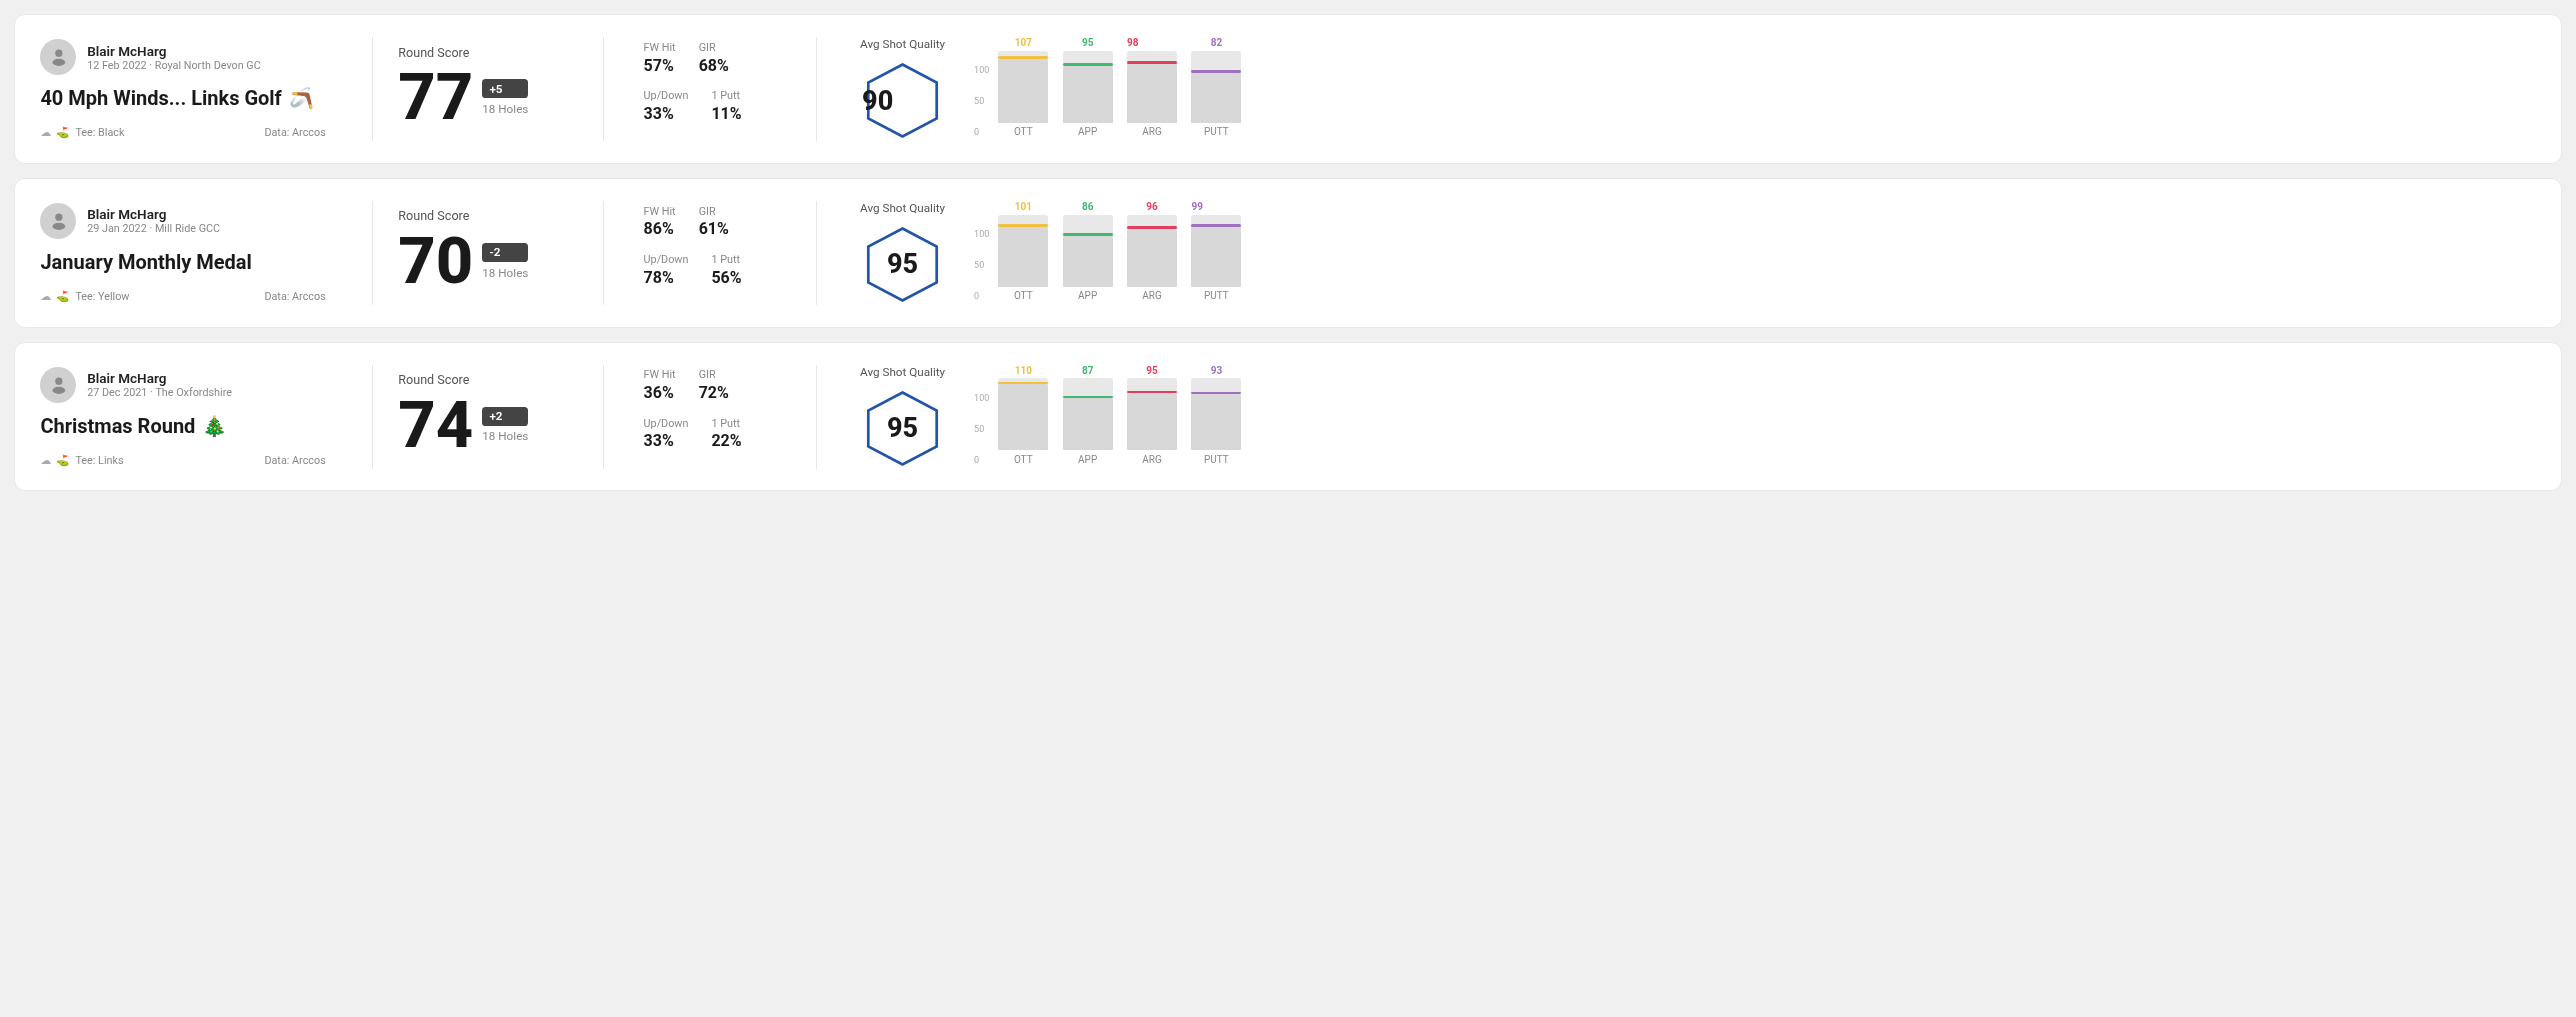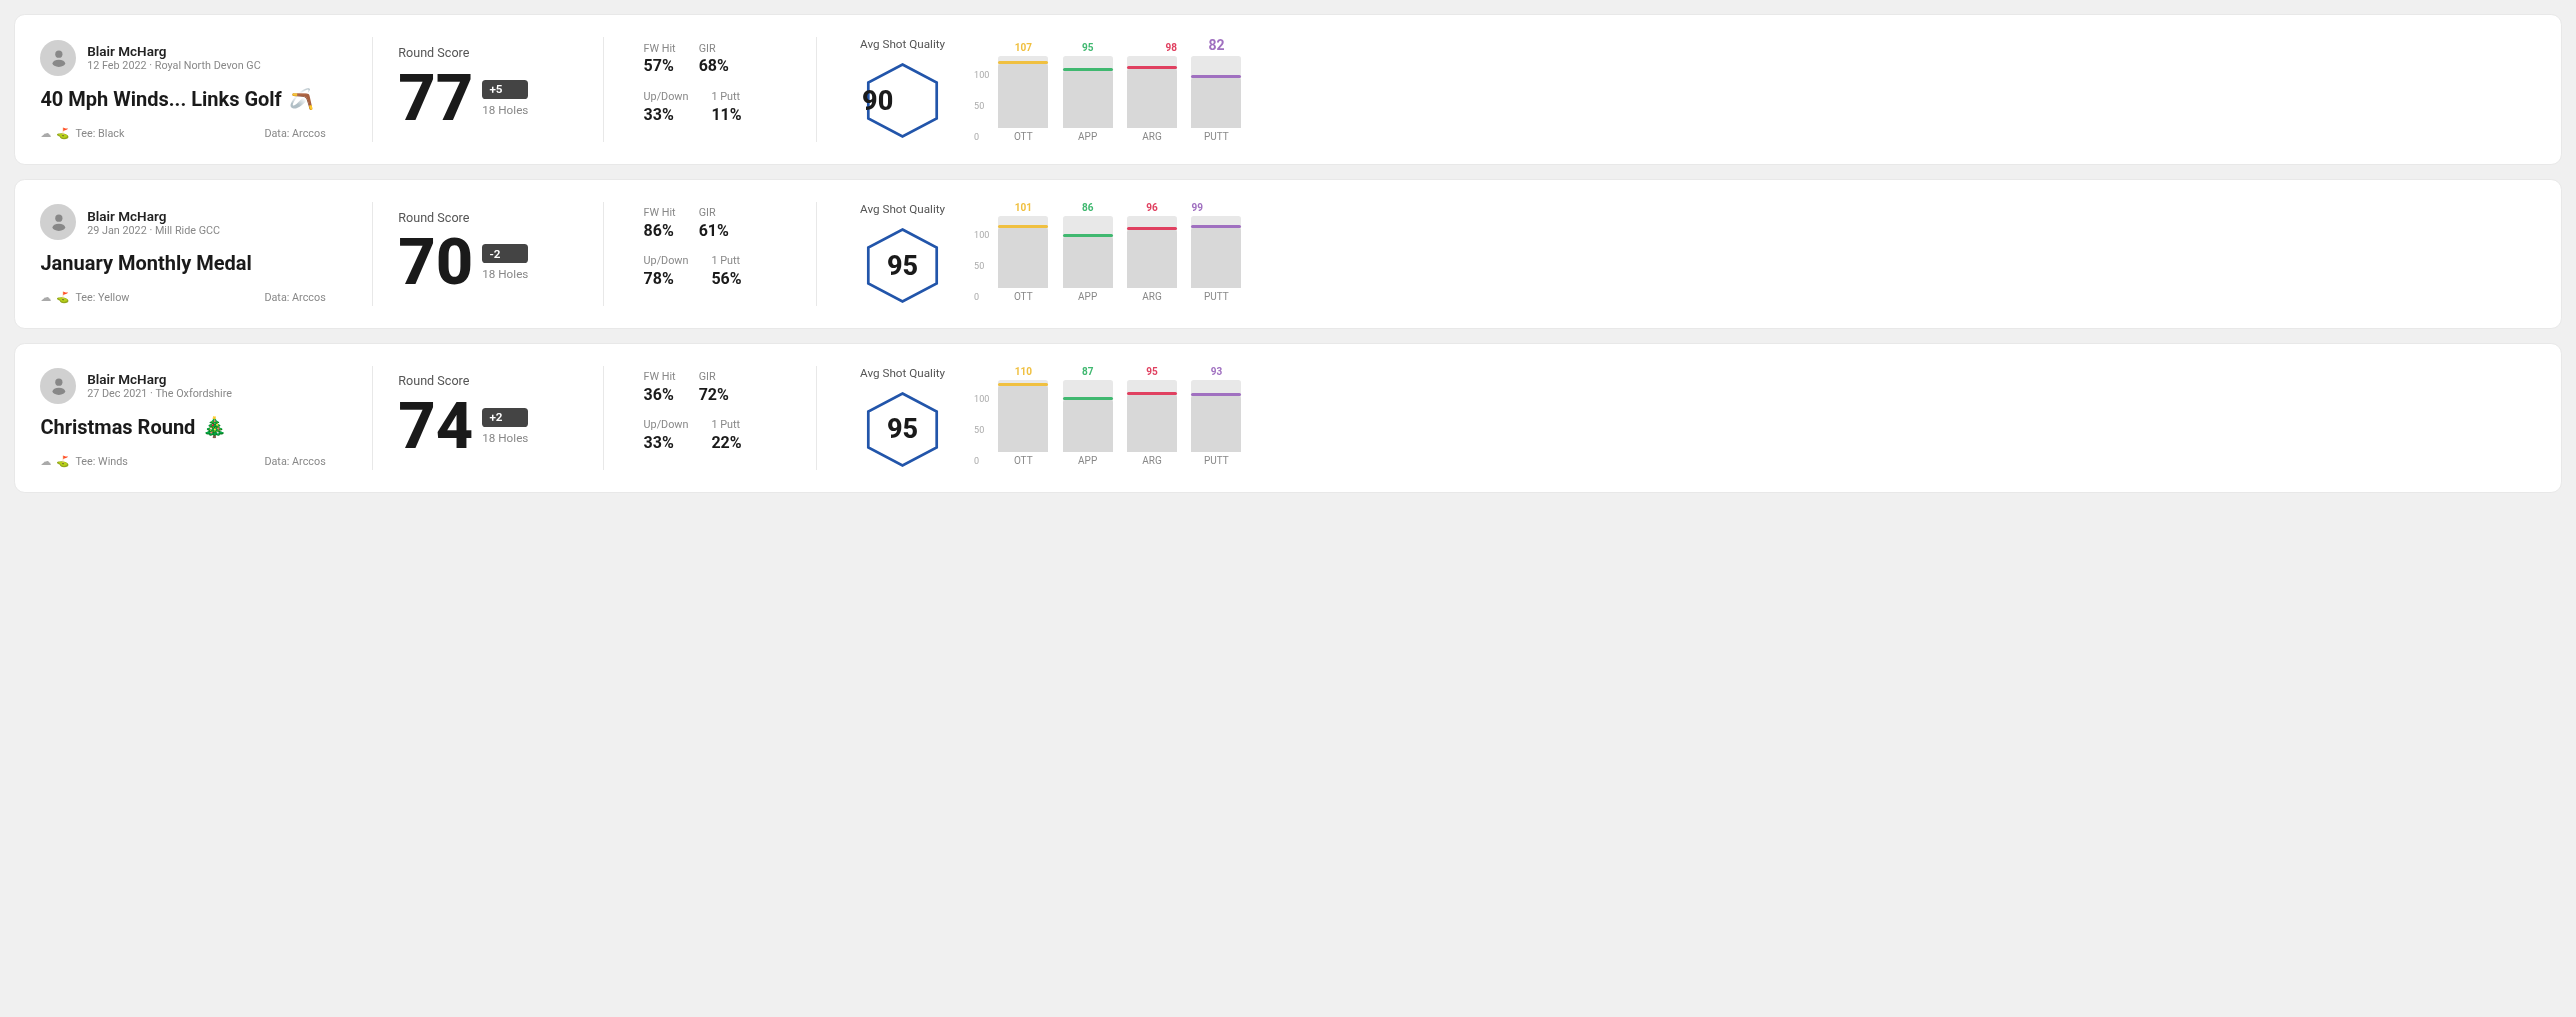--- a/index.html
+++ b/index.html
@@ -265,30 +265,30 @@
     <div class="bar-group">
       <div style="font-size:10px;font-weight:700;color:#40b870;margin-bottom:2.7px;text-align:center;">95</div>
       <div class="bar-area" style="width:50px;height:72px;background:#e8e8e8;border-radius:2.7px;position:relative;">
         <div style="position:absolute;bottom:0;left:0;right:0;height:57px;background:#d8d8d8;border-radius:2.7px 2.7px 0 0;"></div>
         <div style="position:absolute;bottom:57px;left:0;right:0;height:2.7px;background:#40b870;border-radius:1.8px;"></div>
       </div>
       <div style="font-size:10px;color:#888;margin-top:3.6px;text-align:center;">APP</div>
     </div>
 
     <div class="bar-group">
-      <div style="font-size:10px;font-weight:700;color:#e04060;margin-bottom:2.7px;text-align:right;">98</div>
+      <div style="font-size:10px;font-weight:700;color:#e04060;margin-bottom:2.7px;text-align:left;">98</div>
       <div class="bar-area" style="width:50px;height:72px;background:#e8e8e8;border-radius:2.7px;position:relative;">
         <div style="position:absolute;bottom:0;left:0;right:0;height:59px;background:#d8d8d8;border-radius:2.7px 2.7px 0 0;"></div>
         <div style="position:absolute;bottom:59px;left:0;right:0;height:2.7px;background:#e04060;border-radius:1.8px;"></div>
       </div>
       <div style="font-size:10px;color:#888;margin-top:3.6px;text-align:center;">ARG</div>
     </div>
 
     <div class="bar-group">
-      <div style="font-size:14px;font-weight:700;color:#a070c0;margin-bottom:2.7px;text-align:center;">82</div>
+      <div style="font-size:10px;font-weight:700;color:#a070c0;margin-bottom:2.7px;text-align:center;">82</div>
       <div class="bar-area" style="width:50px;height:72px;background:#e8e8e8;border-radius:2.7px;position:relative;">
         <div style="position:absolute;bottom:0;left:0;right:0;height:50px;background:#d8d8d8;border-radius:2.7px 2.7px 0 0;"></div>
         <div style="position:absolute;bottom:50px;left:0;right:0;height:2.7px;background:#a070c0;border-radius:1.8px;"></div>
       </div>
       <div style="font-size:10px;color:#888;margin-top:3.6px;text-align:center;">PUTT</div>
     </div>
 
               </div>
             </div>
           </div>
@@ -444,21 +444,21 @@
             <div class="meta">27 Dec 2021 · The Oxfordshire</div>
           </div>
         </div>
         <div class="round-title">
           Christmas Round <span>🎄</span>
         </div>
         <div class="footer-row">
           <div class="tee-info">
             <span style="color:#aaa;">☁</span>
             <span style="color:#aaa;">⛳</span>
-            <span>Tee: Winds</span>
+            <span>Tee: Links</span>
           </div>
           <div>Data: Arccos</div>
         </div>
       </div>
 
       <div class="divider"></div>
 
       <div class="score-section">
         <div class="score-label">Round Score</div>
         <div class="score-main">

